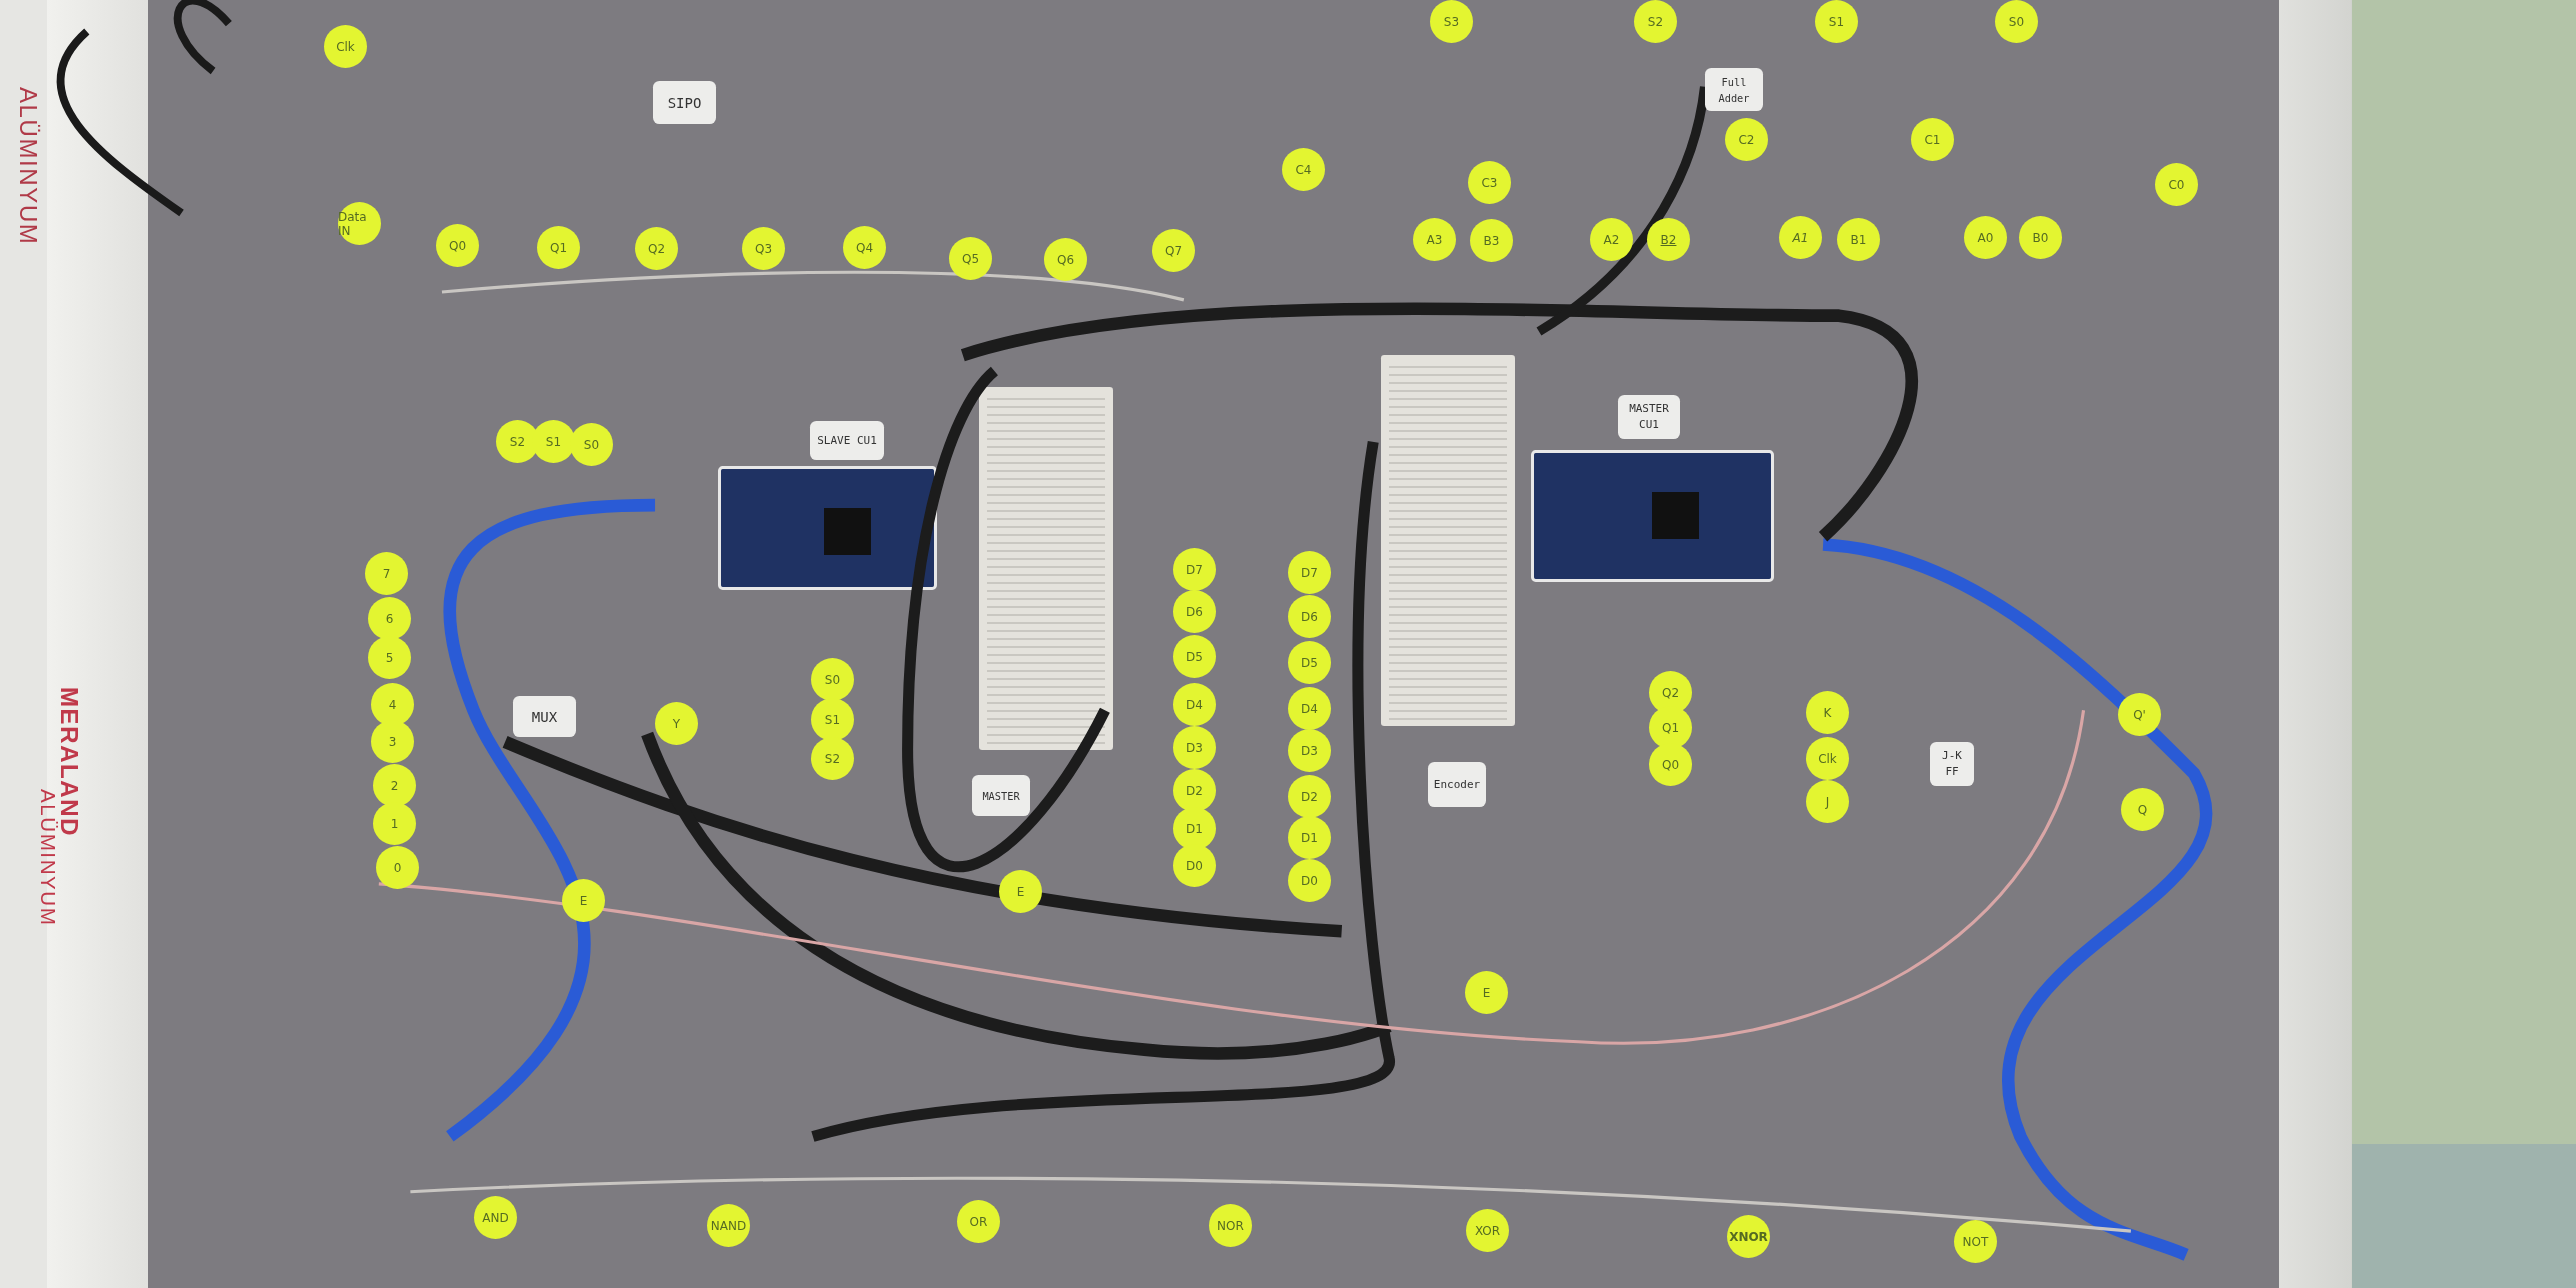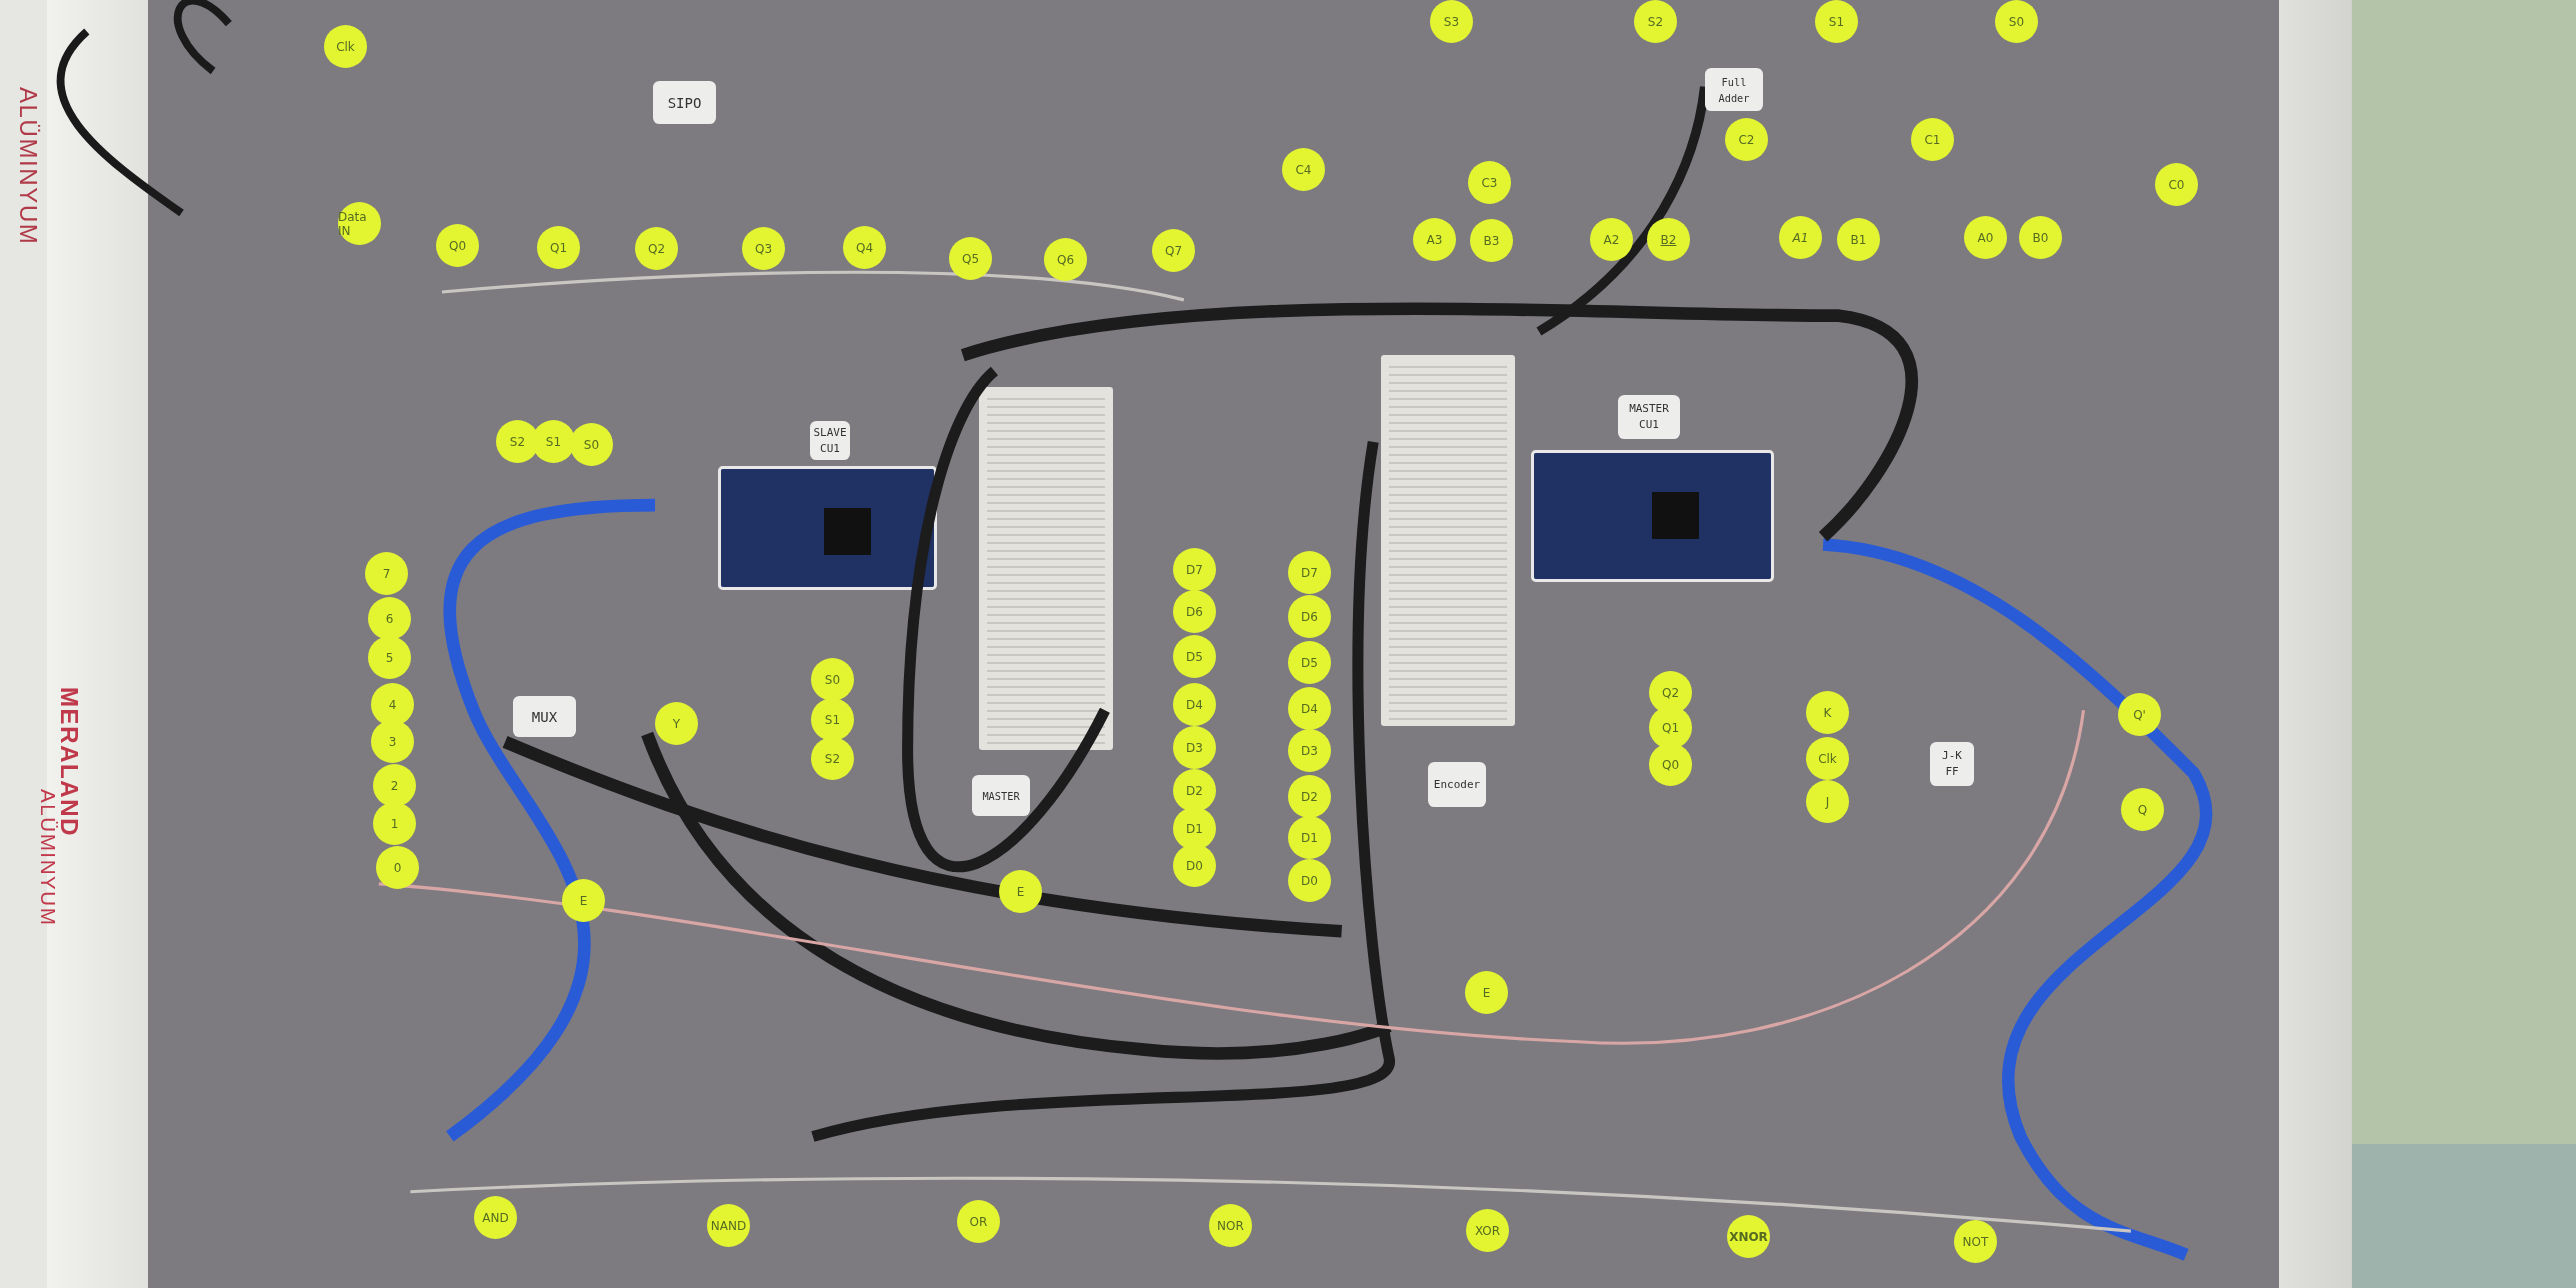--- a/index.html
+++ b/index.html
@@ -53,21 +53,21 @@
   <path d="M1220 450 C 1500 360, 2000 400, 2330 400 C 2500 420, 2400 600, 2310 680" stroke="#1c1c1c" stroke-width="16" fill="none"></path>
   <path d="M1400 900 C 1300 1100, 1150 1200, 1150 950 C 1150 700, 1200 520, 1260 470" stroke="#1c1c1c" stroke-width="14" fill="none"></path>
   <path d="M1740 560 C 1700 800, 1730 1200, 1760 1340 C 1780 1420, 1300 1360, 1030 1440" stroke="#1c1c1c" stroke-width="14" fill="none"></path>
   <path d="M2160 110 C 2150 200, 2100 330, 1950 420" stroke="#1c1c1c" stroke-width="12" fill="none"></path>
   <path d="M480 1120 C 900 1150, 1500 1300, 2000 1320 C 2300 1340, 2600 1200, 2640 900" stroke="#d9a6a6" stroke-width="4" fill="none"></path>
   <path d="M560 370 C 900 340, 1300 330, 1500 380" stroke="#c9c6c2" stroke-width="4" fill="none"></path>
   <path d="M520 1510 C 900 1490, 1700 1470, 2700 1560" stroke="#c9c6c2" stroke-width="4" fill="none"></path>
 </svg>
 
 <div class="label" style="left:653px;top:69px;width:63px;height:43px;margin-top:12px;">SIPO</div>
-<div class="label" style="left:810px;top:421px;width:40px;height:39px;font-size:11px;">SLAVE CU1</div>
+<div class="label" style="left:810px;top:421px;width:74px;height:39px;font-size:11px;">SLAVE CU1</div>
 <div class="label" style="left:1618px;top:395px;width:62px;height:44px;font-size:11px;">MASTER CU1</div>
 <div class="label" style="left:513px;top:696px;width:63px;height:41px;">MUX</div>
 <div class="label" style="left:972px;top:775px;width:58px;height:41px;font-size:10.3px;">MASTER</div>
 <div class="label" style="left:1428px;top:762px;width:58px;height:45px;font-size:11px;">Encoder</div>
 <div class="label" style="left:1930px;top:742px;width:44px;height:44px;font-size:11px;">J-K FF</div>
 <div class="label" style="left:1705px;top:68px;width:58px;height:43px;font-size:10.3px;">Full Adder</div>
 
 <div class="dot" style="left:324px;top:25px;">Clk</div>
 <div class="dot" style="left:338px;top:202px;">Data IN</div>
 <div class="dot" style="left:436px;top:224px;">Q0</div>

